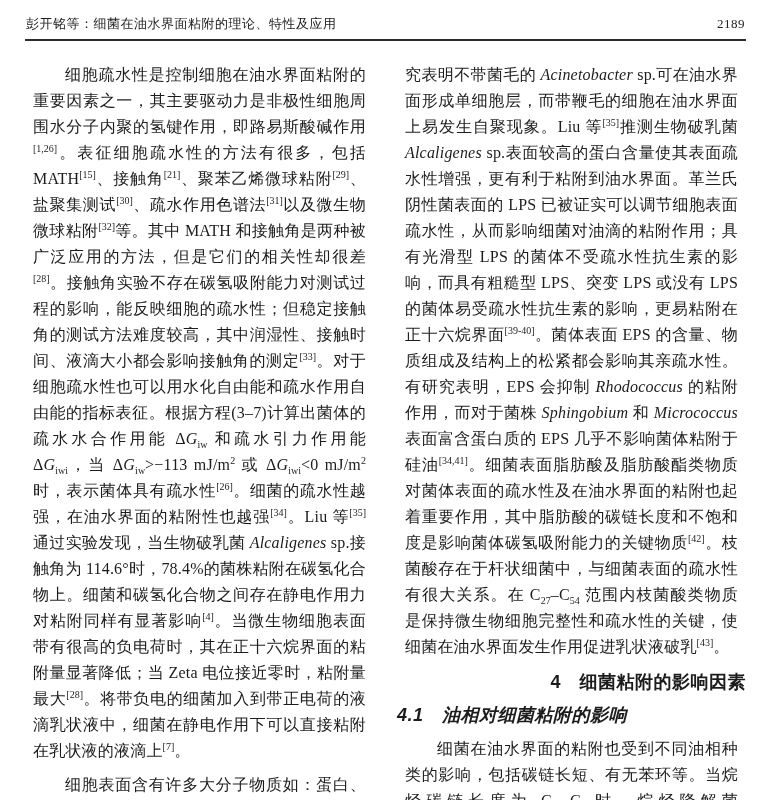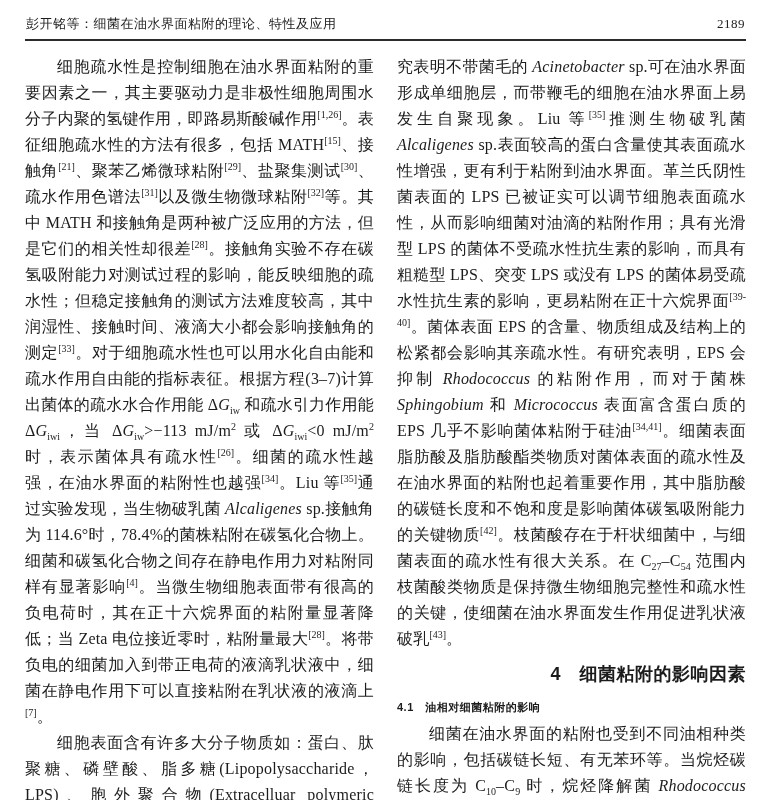--- a/index.html
+++ b/index.html
@@ -41,39 +41,40 @@
   }
   .col {
     flex: 1 1 0;
     min-width: 0;
     font-size: 16px;
     line-height: 26px;
     text-align: justify;
     text-justify: inter-ideograph;
     letter-spacing: 0.2px;
   }
-  .block { margin: 0; }
+  .block { margin: 8px; }
   .block.indent { text-indent: 2em; }
   .block.h1 {
     font-family: Liberation Sans, sans-serif;
     font-weight: bold;
     font-size: 18px;
     line-height: 26px;
     margin: 9px 0 7px 0;
     text-align: right;
     letter-spacing: 0.5px;
   }
   .block.h2 {
     font-family: "Liberation Sans", "DejaVu Sans", sans-serif;
     font-weight: bold;
-    font-size: 11px;
+    font-size: 18px;
     line-height: 26px;
     margin: 1px 0 1px 0;
     text-align: left;
     letter-spacing: 0.5px;
+    font-style: italic;
   }
   sup {
     font-size: 10px;
     line-height: 0;
     vertical-align: super;
     letter-spacing: 0;
   }
   sub {
     font-size: 10px;
     line-height: 0;

